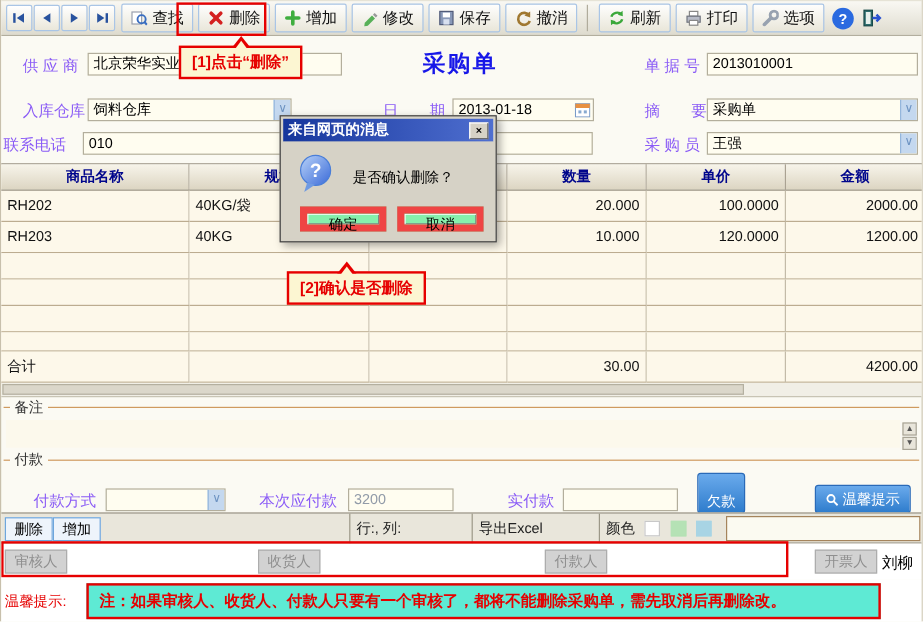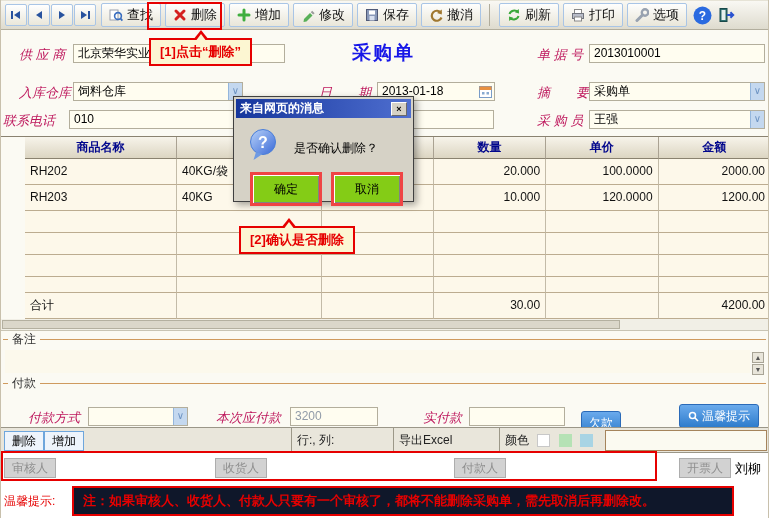--- a/index.html
+++ b/index.html
@@ -17,31 +17,31 @@
             border:1px solid #a9c5e6; border-radius:2px; display:flex; align-items:center; gap:4px;
             font-size:13px; color:#111; }
   .tb-sep { width:1px; height:22px; background:#b0ac9c; margin:0 5px 0 8px; }
   .round-btn { width:20px; height:20px; margin-left:5px; border:none; background:transparent;
                display:flex; align-items:center; justify-content:center; }
   .red-box-delete { position:absolute; left:146px; top:1px; width:75px; height:28px;
                     border:2px solid #e60000; z-index:25; pointer-events:none; }
 
   
   .form-area { position:relative; height:106px; background:#fbfaf3; }
-  .lbl { position:absolute; font-size:13px; color:#be185d; white-space:pre;font-style:italic; }
+  .lbl { position:absolute; font-size:13px; color:#8b5cf6; white-space:pre; }
   .inp { position:absolute; height:19px; background:#fffdf0; border:1px solid #b3ae9c;
          font-size:12px; line-height:17px; padding:0 4px; color:#000; overflow:hidden; white-space:nowrap; }
   .dd { position:absolute; right:0; top:0; width:14px; height:17px; background:#c4d8ef;
         border-left:1px solid #94b6dc; color:#6d93c2; font-size:10px; line-height:16px; text-align:center; }
   .cal { position:absolute; right:2px; top:2px; }
   .page-title { position:absolute; left:351px; top:10px; font-size:19px; font-weight:bold;
                 color:#1717e8; letter-spacing:2px; }
 
   
-  .grid { width:769px; border-top:1px solid #8a8270;padding-left:24px; }
+  .grid { width:769px; border-top:1px solid #8a8270; }
   .trow { display:flex; }
   .tcell { border-right:1px solid #c3bba8; border-bottom:1px solid #bcac90; background:#fdf8ea;
            padding:0 5px; overflow:hidden; white-space:nowrap; }
   .hcell { font-weight:bold; color:#00068c; text-align:center; background:linear-gradient(#f7f4ea,#dcd5c2);
            border-right:1px solid #aaa292; border-bottom:1px solid #8a8270; }
   .c0{width:157px}.c1{width:150px}.c2{width:115px}.c3{width:116px}.c4{width:116px}.c5{width:115px; border-right:none}
   .num { text-align:right; }
   .rh22{height:22px; line-height:21px}.rh26{height:26px; line-height:25px}.rh16{height:16px}
 
   
@@ -76,21 +76,21 @@
   .signers { position:relative; height:30px; background:#fff; }
   .gbtn { position:absolute; top:5px; width:52px; height:20px; background:#d2d2d2; border:1px solid #adadad;
           color:#8f8f8f; font-size:12px; text-align:center; line-height:18px; }
   .invoicer-name { position:absolute; left:734px; top:7px; font-size:13px; color:#000; }
   .red-box-signers { position:absolute; left:0px; top:451px; width:656px; height:30px;
                      border:2px solid #e60000; z-index:26; pointer-events:none; }
 
   
   .tip-row { height:36px; display:flex; align-items:center; background:#fff; }
   .tip-label { margin-left:3px; width:68px; color:#e60000; font-size:12px; }
-  .tip-box { border:2px solid #e60000; background:#0f172a; color:#e60000; font-weight:bold;
+  .tip-box { border:2px solid #e60000; background:#5eead4; color:#e60000; font-weight:bold;
              font-size:13px; padding:4px 9px; width:662px; white-space:nowrap; overflow:hidden; }
 
   
   .callout { position:absolute; background:#fcf6d2; border:2px solid #e60000; color:#e60000;
              font-weight:bold; font-size:13px; padding:3px 9px; z-index:30; white-space:nowrap; }
   .tri-o { position:absolute; top:-10px; width:0; height:0; border-left:8px solid transparent;
            border-right:8px solid transparent; border-bottom:10px solid #e60000; }
   .tri-i { position:absolute; top:-6px; width:0; height:0; border-left:6px solid transparent;
            border-right:6px solid transparent; border-bottom:8px solid #fcf6d2; z-index:31; }
   .callout1 { left:148px; top:38px; }
@@ -99,22 +99,22 @@
   
   .dialog { position:absolute; left:232px; top:96px; width:181px; z-index:40; background:#d6d2c6;
             border:1px solid #404040; padding:2px; box-shadow:3px 3px 7px rgba(0,0,0,.35); }
   .dlg-title { height:19px; background:linear-gradient(to right,#16369c,#4f6fd0); color:#fff;
                font-weight:bold; font-size:12px; line-height:19px; padding:0 4px; display:flex; align-items:center; }
   .dlg-close { margin-left:auto; width:16px; height:14px; background:#d6d2c6;
                border:1px solid; border-color:#fff #6a6a6a #6a6a6a #fff; font-size:9px; line-height:12px;
                text-align:center; font-weight:bold; color:#000; }
   .dlg-body { position:relative; height:81px; background:#d6d2c6; }
   .dlg-msg { position:absolute; left:58px; top:22px; font-size:12px; color:#000; }
-  .dlg-btn { position:absolute; top:54px; width:72px; height:34px; background:#84cc16;
-             border:3px solid #ef4444; box-shadow:inset 1px 1px 0 #fff, inset -1px -1px 0 #828282;
+  .dlg-btn { position:absolute; top:54px; width:72px; height:21px; background:#86efac;
+             border:6px solid #ef4444; box-shadow:inset 1px 1px 0 #fff, inset -1px -1px 0 #828282;
              font-size:12px; color:#000; text-align:center; line-height:19px; }
 </style>
 </head>
 <body>
 
 <div class="app">
 
   <div class="toolbar">
     <button class="nav-btn">
       <svg width="12" height="12">
@@ -334,21 +334,21 @@
   <fieldset class="fset payment">
     <legend>付款</legend>
     <div class="lbl" style="left:25px; top:17px;">付款方式</div>
     <div class="inp" style="left:85px; top:15px; width:100px;">
         <span class="dd">∨</span>
       </div>
     <div class="lbl" style="left:213px; top:17px;">本次应付款</div>
     <div class="inp gray-val" style="left:287px; top:15px; width:88px;">3200</div>
     <div class="lbl" style="left:420px; top:17px;">实付款</div>
     <div class="inp" style="left:466px; top:15px; width:96px;"></div>
-    <button class="pay-btn" style="left:578px; top:19px; width:40px; height:24px;">
+    <button class="pay-btn" style="left:578px; top:2px; width:40px; height:34px;align-items:flex-end;">
       <span>欠款</span>
     </button>
     <button class="pay-btn" style="left:676px; top:12px; width:80px; height:24px;">
       <svg width="11" height="11">
           <circle cx="4.5" cy="4.5" r="3" fill="none" stroke="#fff" stroke-width="1.5"></circle>
           <line x1="6.8" y1="6.8" x2="10" y2="10" stroke="#fff" stroke-width="1.6"></line>
         </svg>
       <span>温馨提示</span>
     </button>
   </fieldset>

